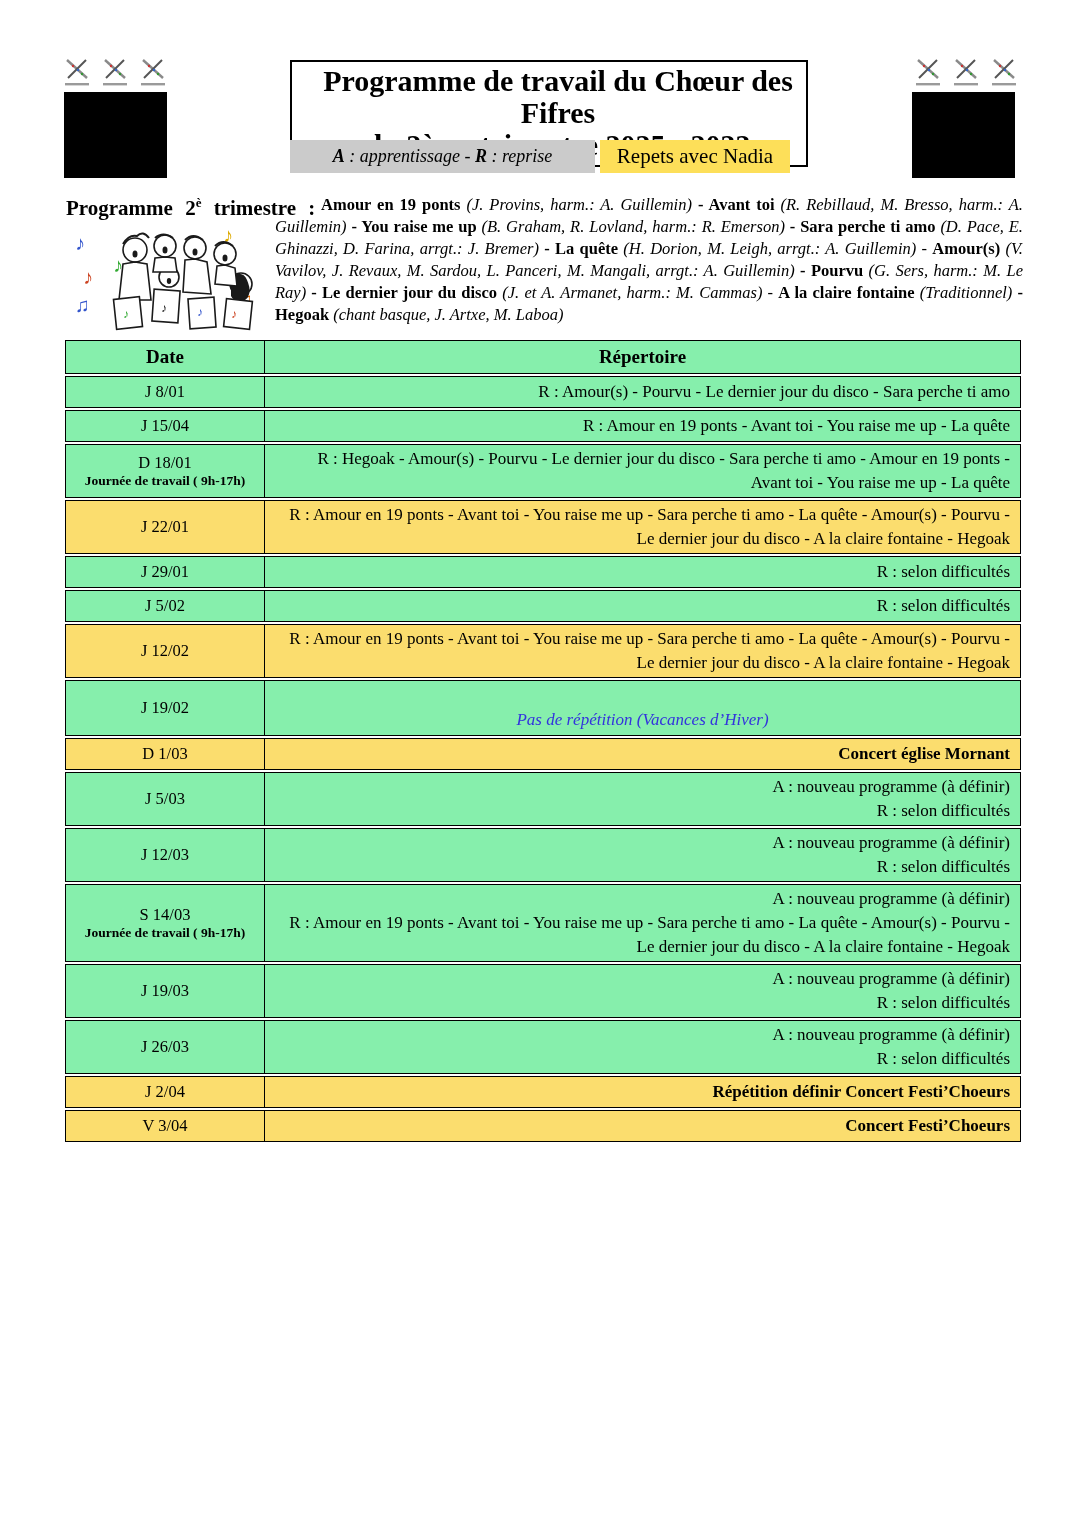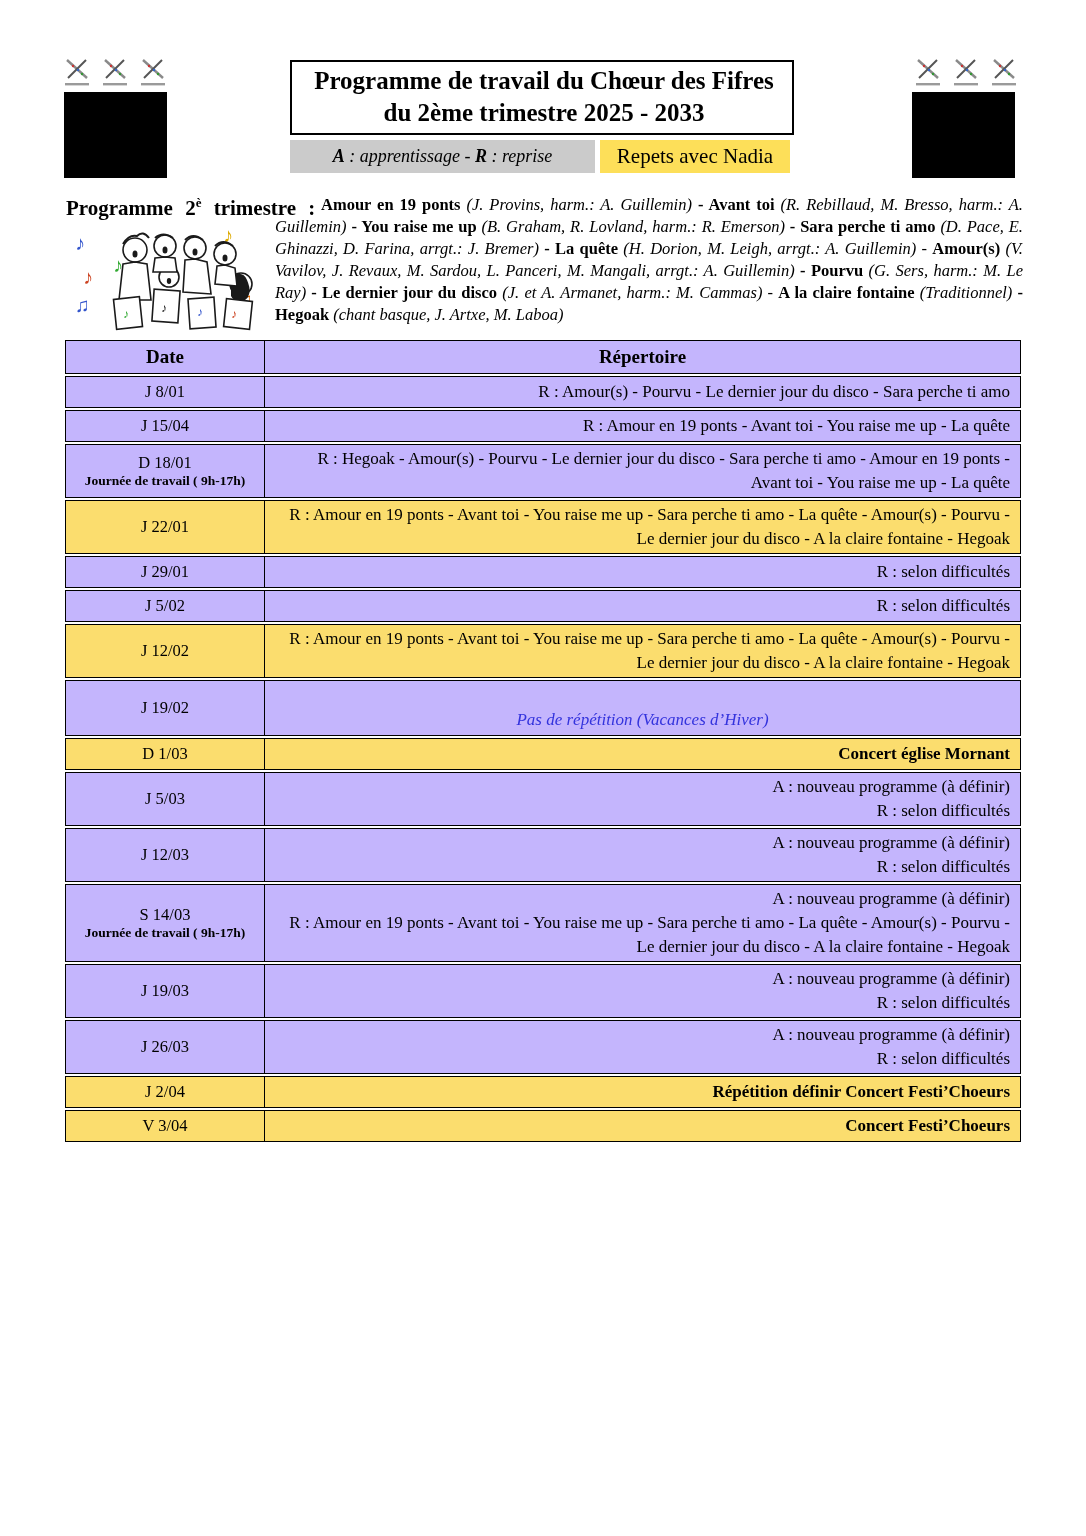--- a/index.html
+++ b/index.html
@@ -15,22 +15,22 @@
   .logo-block{position:absolute;top:57px;width:108px;}
   .logo-block.left{left:61px;}
   .logo-block.right{left:912px;}
   .logo-icons{display:flex;gap:5px;justify-content:space-between;height:34px;}
   .fife-icon{width:32px;height:34px;display:inline-block;}
   .black-box{width:103px;height:86px;background:#000;margin-top:1px;}
   .logo-block.left .black-box{margin-left:3px;}
   .title-box{
     position:absolute;left:290px;top:60px;width:496px;
     border:2px solid #000;
-    text-align:center;font-weight:bold;font-size:25px;line-height:32px;
-    padding:3px 0 4px 4px;
+    text-align:center;font-weight:bold;font-size:30px;line-height:32px;
+    padding:3px 0 4px 18px;
   }
   .legend-row{position:absolute;left:290px;top:140px;width:500px;height:33px;}
   .legend-gray{
     position:absolute;left:0;top:0;width:305px;height:33px;background:#CBCBCB;
     font-style:italic;font-size:18px;display:flex;align-items:center;justify-content:center;
   }
   .legend-yellow{
     position:absolute;left:310px;top:0;width:190px;height:33px;background:#FDDF59;
     font-size:21px;display:flex;align-items:center;justify-content:center;
   }
@@ -45,21 +45,21 @@
   .songs{
     margin-left:210px;width:748px;
     font-size:16.5px;line-height:22px;text-align:justify;text-indent:46px;
   }
   .songs .sb{font-weight:bold;margin-top:48px;}
   .songs .si{font-style:italic;}
   .new-rep{margin-left:253px;margin-top:11px;font-weight:bold;font-size:17px;}
   
   .sched{position:absolute;left:65px;top:340px;width:956px;}
   .trow{
-    display:flex;border:1.5px solid #000;margin-bottom:2px;background:#c4b5fd;
+    display:flex;border:1.5px solid #000;margin-bottom:2px;background:#86efac;
     box-sizing:border-box;width:956px;
   }
   .trow.hl{background:#FBDD6E;}
   .dcell{
     width:190px;min-width:190px;border-right:1.5px solid #000;
     text-align:center;display:flex;flex-direction:column;justify-content:center;
     padding:2px 4px;font-size:16.5px;box-sizing:content-box;
   }
   .dnote{font-weight:bold;font-size:13.5px;line-height:16px;}
   .ccell{

